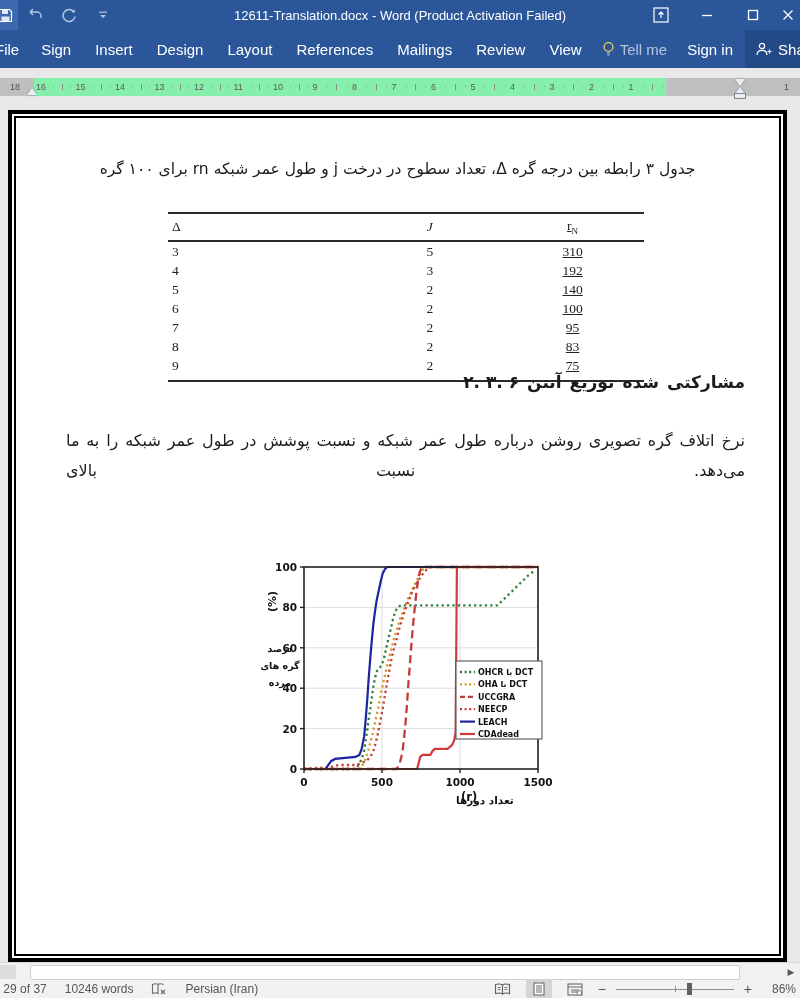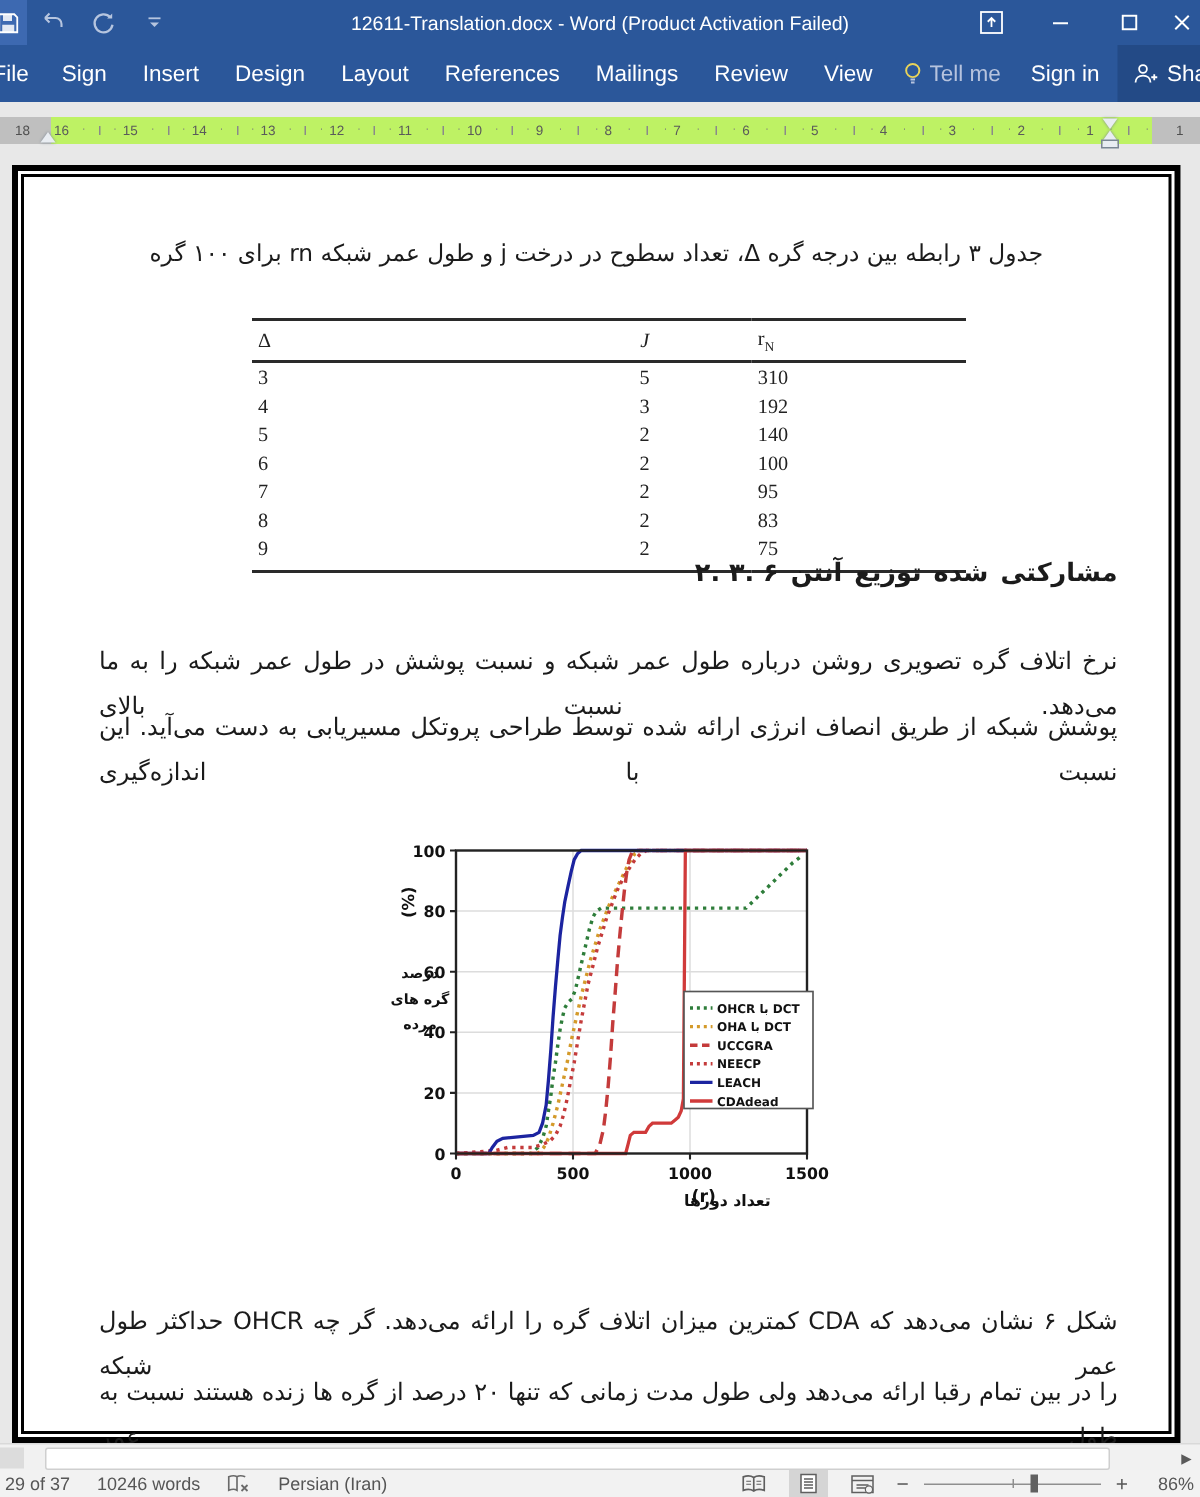--- a/index.html
+++ b/index.html
@@ -20,21 +20,21 @@
   .menubar{position:absolute;top:30px;left:0;width:800px;height:38px;background:#2b579a;display:flex;align-items:center;color:#fff;font-size:15px;}
   .rtab{padding:0 12px;height:38px;display:flex;align-items:center;white-space:nowrap;}
   .rtab.file{margin-left:-15px;padding:0 10px;}
   .tellme{display:flex;align-items:center;gap:5px;color:#b6c3de;padding:0 8px;white-space:nowrap;}
   .signin{color:#fff;padding:0 12px;white-space:nowrap;}
   .share{background:#234a86;height:38px;display:flex;align-items:center;gap:6px;padding:0 14px 0 10px;white-space:nowrap;}
 
   
   .ruler{position:absolute;top:76px;left:0;width:800px;height:22px;background:#e8e8e8;}
   .ruler-strip{position:absolute;top:2px;left:0;width:800px;height:18px;background:#bfbfbf;}
-  .ruler-white{position:absolute;top:0;left:34px;width:734px;height:18px;background:#bef264;display:flex;}
+  .ruler-white{position:absolute;top:0;left:34px;width:632px;height:18px;background:#86efac;display:flex;}
   .ruler-cell{flex:1;display:flex;align-items:center;justify-content:space-between;padding:0 2px;}
   .ruler-num{font-size:9px;color:#5a5a5a;}
   .ruler-dot{font-size:7px;color:#7a7a7a;line-height:18px;}
   .ruler-bar{width:1px;height:6px;background:#8a8a8a;}
   .ruler-gray-num{position:absolute;top:0;height:18px;display:flex;align-items:center;font-size:9px;color:#4f4f4f;}
   .ind-tri-down{position:absolute;width:0;height:0;border-left:5px solid transparent;border-right:5px solid transparent;border-top:7px solid #e9edf2;filter:drop-shadow(0 0 1px #7b8794);}
   .ind-tri-up{position:absolute;width:0;height:0;border-left:5px solid transparent;border-right:5px solid transparent;border-bottom:7px solid #e9edf2;filter:drop-shadow(0 0 1px #7b8794);}
   .ind-box{position:absolute;width:10px;height:4px;background:#e9edf2;outline:1px solid #7b8794;}
 
   
@@ -44,21 +44,21 @@
 
   .tbl-caption{position:absolute;top:46px;left:0;right:0;text-align:center;font-size:15.5px;direction:rtl;}
   .acad-table{position:absolute;top:98px;left:156px;width:476px;border-collapse:collapse;
       font-family:"Liberation Serif",serif;font-size:13.5px;color:#222;}
   .acad-table thead td{border-top:2px solid #2a2a2a;border-bottom:2px solid #2a2a2a;padding:4px 4px;}
   .acad-table tbody td{padding:1px 4px;line-height:17px;}
   .acad-table tbody tr:last-child td{padding-bottom:6px;}
   .acad-table .rule-bottom{border-bottom:2px solid #2a2a2a;}
   .c1{text-align:left;width:40%;}
   .c2{text-align:center;width:30%;}
-  .c3{text-align:left;width:30%;}
+  .c3{text-align:center;width:30%;text-decoration:underline;}
 
   .heading{position:absolute;top:258px;left:30px;right:38px;display:flex;direction:ltr;justify-content:flex-end;gap:8px;
       font-size:17px;font-weight:bold;}
   .para{position:absolute;left:30px;right:38px;direction:rtl;font-size:16px;}
   .para .line{text-align:justify;text-align-last:justify;height:44px;line-height:30px;margin-left:24px;}
   .para .line.last{text-align-last:right;}
   .para2 .line{height:47px;}
   .fig-caption{position:absolute;top:712px;left:0;right:0;text-align:center;direction:rtl;font-size:15.5px;}
 
   .figure{position:absolute;top:443px;left:248px;width:294px;height:262px;}
@@ -352,21 +352,20 @@
   <div class="heading">
     <span dir="ltr">۲. ۳. ۶</span>
     <span dir="rtl">آنتن</span>
     <span dir="rtl">توزیع</span>
     <span dir="rtl">شده</span>
     <span dir="rtl">مشارکتی</span>
   </div>
 
   <div class="para" style="top:312px">
     <div class="line">نرخ اتلاف گره تصویری روشن درباره طول عمر شبکه و نسبت پوشش در طول عمر شبکه را به ما می‌دهد. نسبت بالای</div>
-    <div class="line">پوشش شبکه از طریق انصاف انرژی ارائه شده توسط طراحی پروتکل مسیریابی به دست می‌آید. این نسبت با اندازه‌گیری</div>
   </div>
 
   <div class="figure" id="figure-chart">
       <svg width="294" height="262">
         <line x1="44" x2="278" y1="171.6" y2="171.6" stroke="#dcdcdc" stroke-width="1"></line>
         <line x1="44" x2="278" y1="131.2" y2="131.2" stroke="#dcdcdc" stroke-width="1"></line>
         <line x1="44" x2="278" y1="90.80000000000001" y2="90.80000000000001" stroke="#dcdcdc" stroke-width="1"></line>
         <line x1="44" x2="278" y1="50.39999999999998" y2="50.39999999999998" stroke="#dcdcdc" stroke-width="1"></line>
         <line x1="44" x2="278" y1="10" y2="10" stroke="#dcdcdc" stroke-width="1"></line>
         <line x1="122" x2="122" y1="10" y2="212" stroke="#dcdcdc" stroke-width="1"></line>
@@ -415,24 +414,20 @@
         <line x1="200" x2="215" y1="152.2" y2="152.2" stroke="#c43b3b" stroke-width="2.3" stroke-dasharray="2 2.6"></line>
         <text x="218" y="155.2" font-size="8" font-family="&quot;DejaVu Sans&quot;,sans-serif" font-weight="bold" fill="#111">NEECP</text>
         <line x1="200" x2="215" y1="164.6" y2="164.6" stroke="#1c24a0" stroke-width="2.2"></line>
         <text x="218" y="167.6" font-size="8" font-family="&quot;DejaVu Sans&quot;,sans-serif" font-weight="bold" fill="#111">LEACH</text>
         <line x1="200" x2="215" y1="177" y2="177" stroke="#d03a3a" stroke-width="2.2"></line>
         <text x="218" y="180" font-size="8" font-family="&quot;DejaVu Sans&quot;,sans-serif" font-weight="bold" fill="#111">CDAdead</text>
       </svg>
     </div>
 
 
-  <div class="para para2" style="top:752px">
-    <div class="line">شکل ۶ نشان می‌دهد که CDA کمترین میزان اتلاف گره را ارائه می‌دهد. گر چه OHCR حداکثر طول عمر شبکه</div>
-    <div class="line">را در بین تمام رقبا ارائه می‌دهد ولی طول مدت زمانی که تنها ۲۰ درصد از گره ها زنده هستند نسبت به طول عمر</div>
-  </div>
 </div>
 
 <div class="hscroll">
   <div class="hcorner"></div>
   <div class="hthumb"></div>
   <div class="harrow">▶</div>
 </div>
 
 <div class="statusbar">
   <div class="sb-left">

